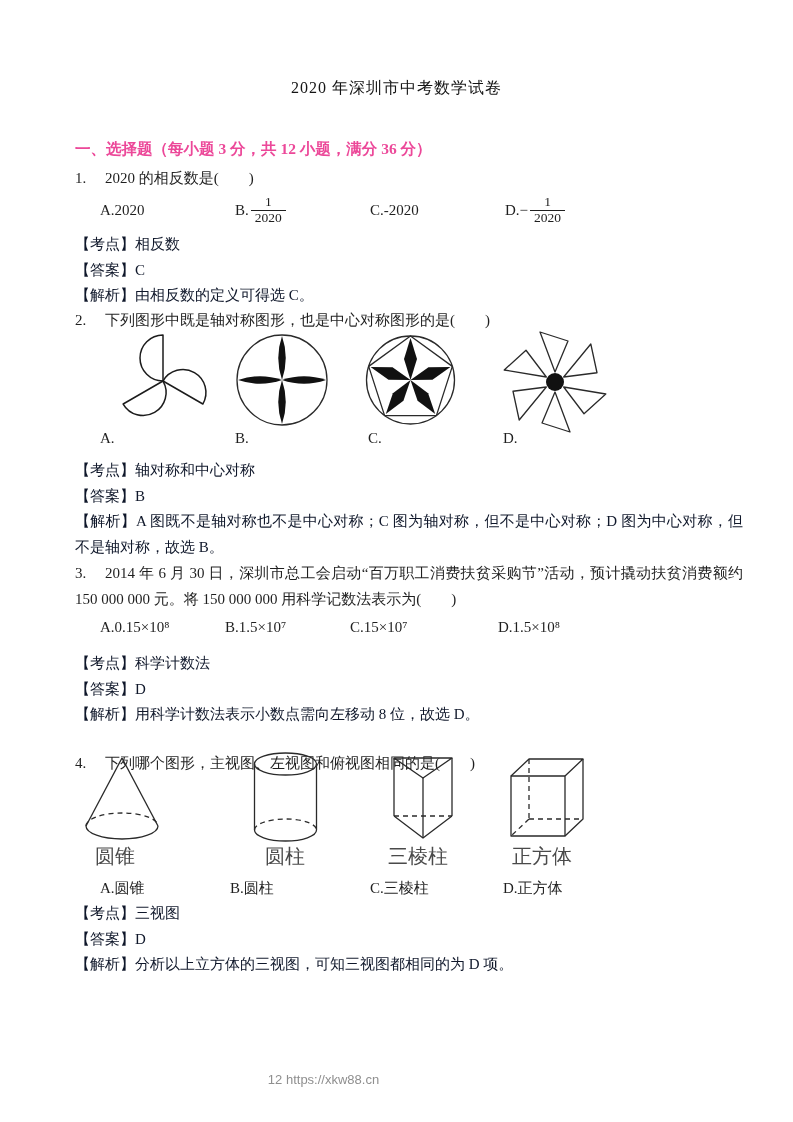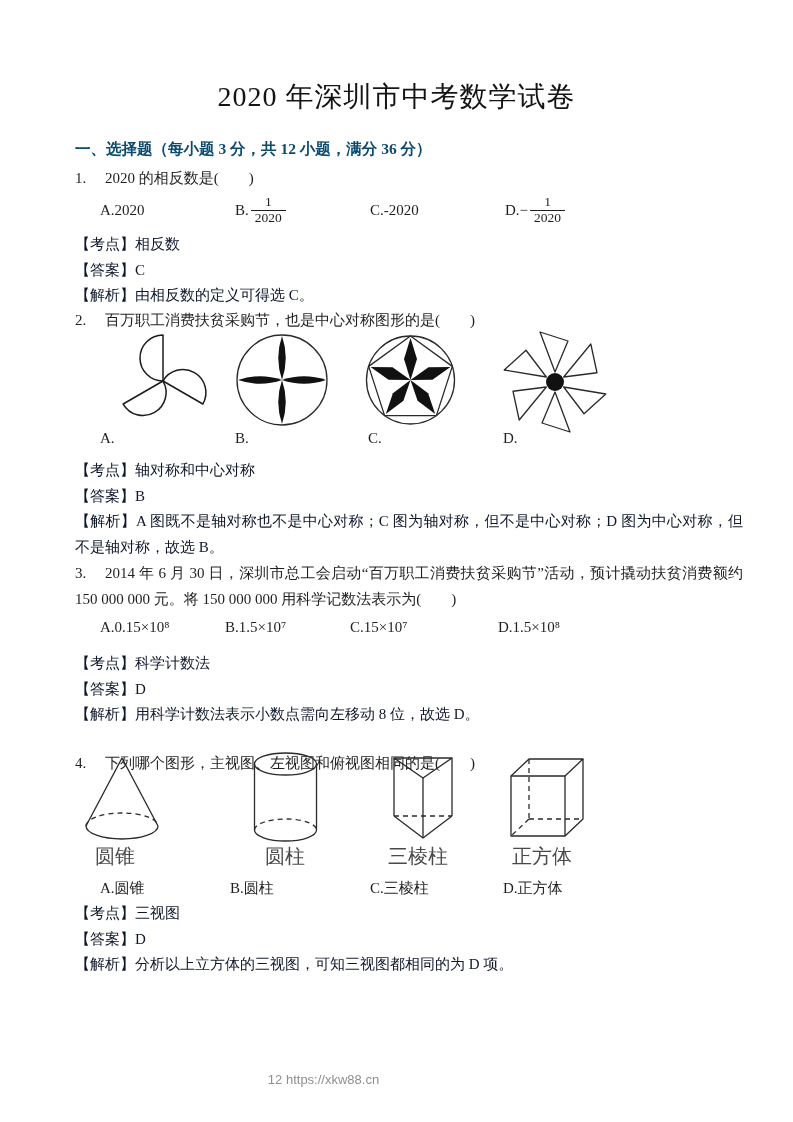--- a/index.html
+++ b/index.html
@@ -5,24 +5,24 @@
   * { margin:0; padding:0; box-sizing:border-box; }
   html,body { background:#ffffff; }
   body {
     width:793px; height:1122px; position:relative; overflow:hidden;
     font-family:"Liberation Serif", serif; color:#1f1f1f; font-size:15px;
   }
   .abs { position:absolute; }
   .row { position:absolute; left:0; width:627px;text-decoration:underline; }
   .page-title {
     top:78px; width:793px; text-align:center;
-    font-size:28px; letter-spacing:1px; color:#141414;
+    font-size:16px; letter-spacing:1px; color:#141414;
   }
   .section-heading {
-    top:139px; left:75px; font-weight:bold; font-size:15.5px; color:#0c4a6e;
+    top:139px; left:75px; font-weight:bold; font-size:15.5px; color:#ec4899;
   }
   .qline { left:75px; width:668px; white-space:pre-wrap; line-height:26px; }
   .qnum { display:inline-block; width:30px; }
   .optrow { height:40px; }
   .opt { position:absolute; top:0; line-height:40px; white-space:pre; }
   .opt-mid { display:flex; align-items:center; height:40px; }
   .frac {
     display:inline-block; vertical-align:middle; text-align:center;
     line-height:1.1; font-size:13.5px; margin-left:2px;
   }
@@ -54,21 +54,21 @@
   <span class="opt" style="left:100px">A.2020</span>
   <span class="opt opt-mid" style="left:235px"><span>B.</span><span class="frac"><span class="num">1</span><span class="den">2020</span></span></span>
   <span class="opt" style="left:370px">C.-2020</span>
   <span class="opt opt-mid" style="left:505px"><span>D.−</span><span class="frac"><span class="num">1</span><span class="den">2020</span></span></span>
 </div>
 
 <div class="abs ann" style="top:231px"><span>【考点】</span><span>相反数</span></div>
 <div class="abs ann" style="top:257px"><span>【答案】</span><span>C</span></div>
 <div class="abs ann" style="top:282px"><span>【解析】</span><span>由相反数的定义可得选 C。</span></div>
 
-<div class="abs qline" style="top:307px"><span class="qnum">2.</span><span>百万职工消费扶贫采购节，也是中心对称图形的是(        )</span></div>
+<div class="abs qline" style="top:307px"><span class="qnum">2.</span><span>下列图形中既是轴对称图形，也是中心对称图形的是(        )</span></div>
 
 <svg style="left:95px; top:329px" width="140" height="104" viewBox="0 0 140 104">
   <g class="stroke">
     <path d="M68,52 L68,6 A23,23 0 0,0 68,52 Z"></path>
     <path d="M68,52 L68,6 A23,23 0 0,0 68,52 Z" transform="rotate(120 68 52)"></path>
     <path d="M68,52 L68,6 A23,23 0 0,0 68,52 Z" transform="rotate(240 68 52)"></path>
   </g>
 </svg>
 
 <svg style="left:234px; top:332px" width="96" height="96" viewBox="0 0 96 96">

